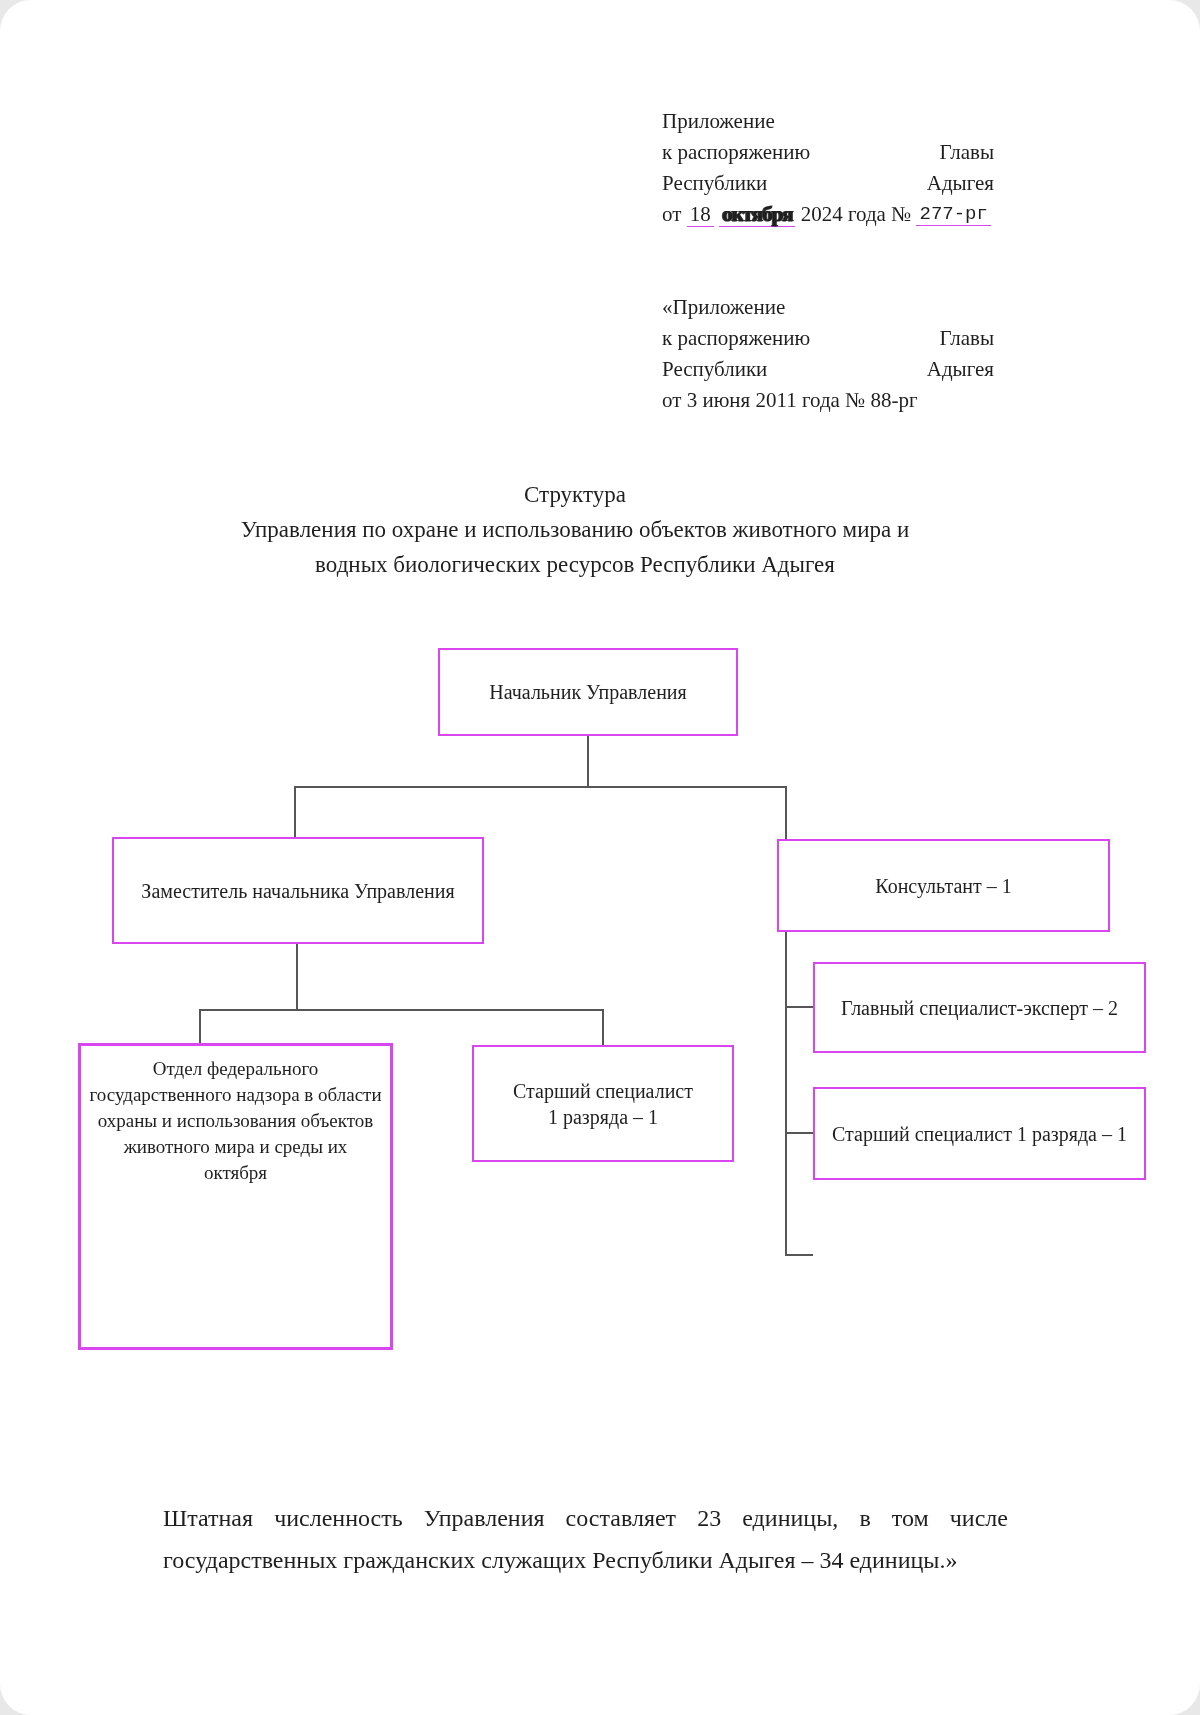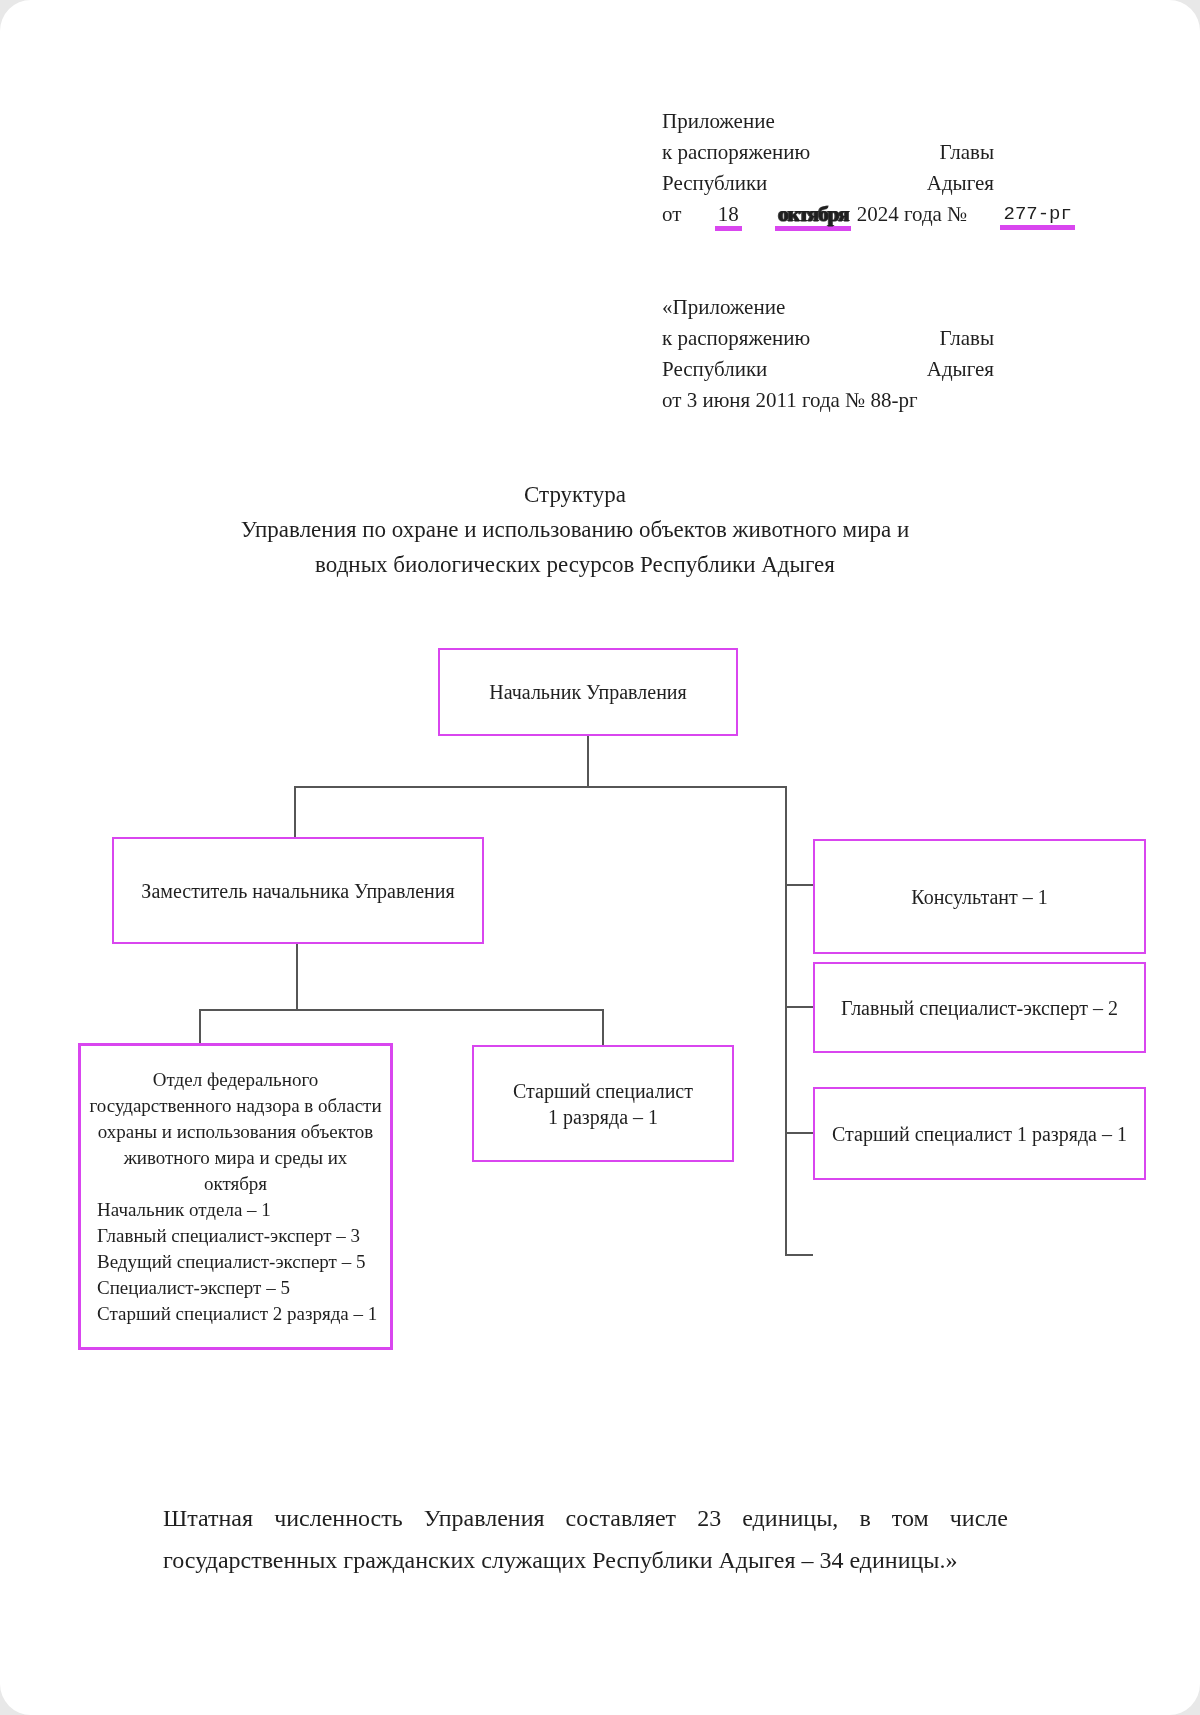--- a/index.html
+++ b/index.html
@@ -10,21 +10,21 @@
     background:#ffffff;
     font-family:"Liberation Serif","DejaVu Serif",serif;
     color:#1f1f1f;
     overflow:hidden;
     border-radius:31px;
   }
   
   .hdr{position:absolute;left:662px;width:332px;font-size:21px;line-height:31px;}
   .hdr-row{display:flex;justify-content:space-between;}
   .date-line{white-space:nowrap;}
-  .blank{border-bottom:5px solid #d946ef;padding:0 3px;margin-left:28px;}
+  .blank{border-bottom:1px solid #d946ef;padding:0 3px;}
   .smudge{
     font-weight:bold;
     text-shadow:1px 0 0 #2a2a2a,-1px 0 0 #4a4a4a,0 1px 0 rgba(40,40,40,.55);
     letter-spacing:-1px;
   }
   .typed{
     font-family:"Liberation Mono","DejaVu Sans Mono",monospace;
     font-size:19px;
     position:relative;top:-2px;
   }
@@ -39,21 +39,21 @@
     border:2px solid #d946ef;
     background:#ffffff;
     display:flex;flex-direction:column;
     align-items:center;justify-content:center;
     text-align:center;
     font-size:20px;line-height:26px;
     box-sizing:border-box;
   }
   .node.dept{
     border-width:3px;
-    justify-content:center;
+    justify-content:space-between;
     padding:10px 8px;
     font-size:19px;line-height:26px;
   }
   .dept-title div{white-space:nowrap;}
   .dept-staff{align-self:stretch;text-align:left;padding-left:8px;}
   .dept-staff div{white-space:nowrap;}
   .conn{position:absolute;background:#565656;}
   
   .footer-par{
     position:absolute;left:163px;top:1497px;width:845px;
@@ -126,35 +126,28 @@
   </div>
 
   <div class="node dept" style="left:78px;top:1043px;width:315px;height:307px;">
     <div class="dept-title">
       <div>Отдел федерального</div>
       <div>государственного надзора в области</div>
       <div>охраны и использования объектов</div>
       <div>животного мира и среды их</div>
       <div>октября</div>
     </div>
-    <div class="dept-staff">
-      <div>Начальник отдела – 1</div>
-      <div>Главный специалист-эксперт – 3</div>
-      <div>Ведущий специалист-эксперт – 5</div>
-      <div>Специалист-эксперт – 5</div>
-      <div>Старший специалист 2 разряда – 1</div>
-    </div>
   </div>
 
   <div class="node" style="left:472px;top:1045px;width:262px;height:117px;align-items:center;">
     <div>Старший специалист</div>
     <div>1 разряда – 1</div>
   </div>
 
-  <div class="node" style="left:813px;top:839px;width:333px;height:115px;">
+  <div class="node" style="left:777px;top:839px;width:333px;height:93px;">
     <div>Консультант – 1</div>
   </div>
 
   <div class="node" style="left:813px;top:962px;width:333px;height:91px;">
     <div>Главный специалист-эксперт – 2</div>
   </div>
 
   <div class="node" style="left:813px;top:1087px;width:333px;height:93px;">
     <div>Старший специалист 1 разряда – 1</div>
   </div>

